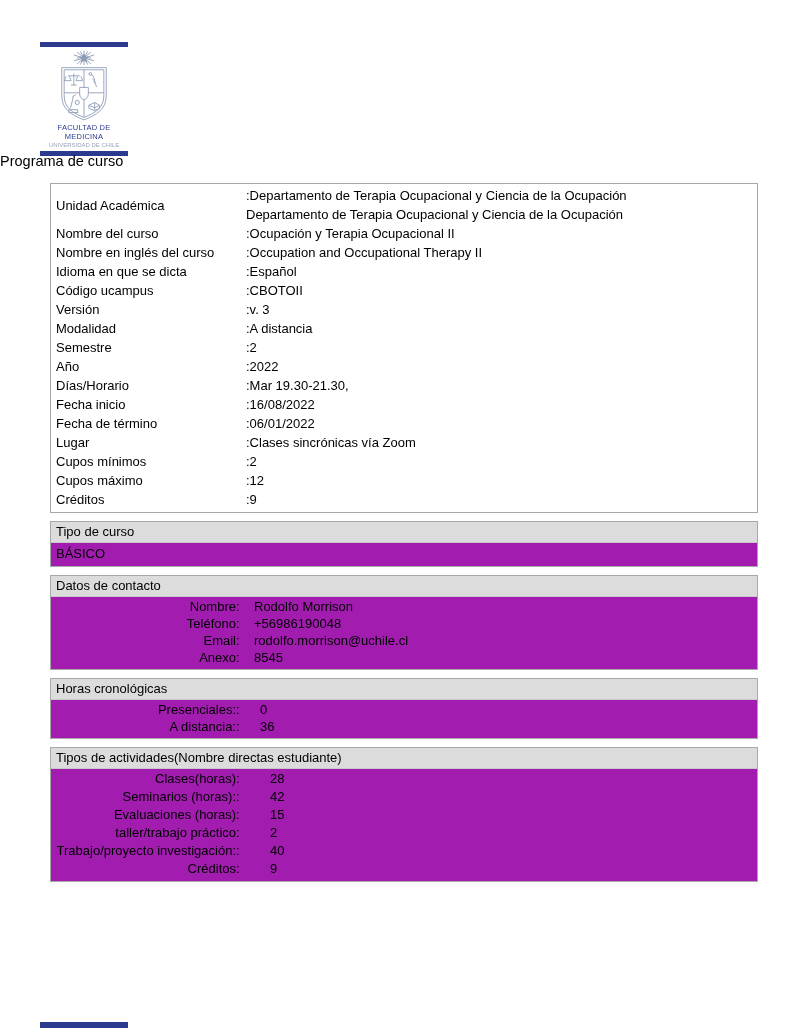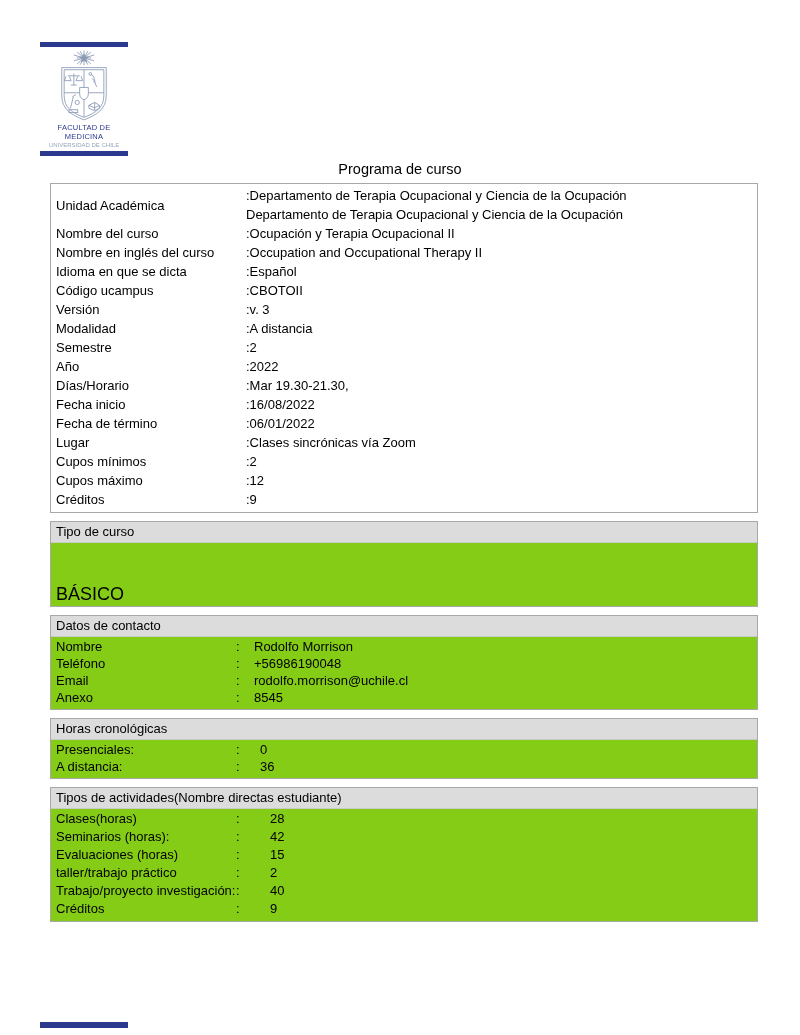--- a/index.html
+++ b/index.html
@@ -13,39 +13,39 @@
 
   
   .logo { position:absolute; left:40px; top:42px; width:88px; }
   .logo-bar { height:5px; background:#2b3a8f; }
   .logo-bar.bottom { margin-top:2px; }
   .crest { display:block; margin:3px auto 1px auto; width:60px; height:72px; }
   .logo-faculty { font-size:7.5px; font-weight:normal; color:#2b3a8f; text-align:center; letter-spacing:.2px; line-height:9px; }
   .logo-univ { font-size:6px; color:#98a5bc; text-align:center; line-height:8px; margin-bottom:2px; }
 
   
-  .doc-title { position:absolute; top:160px; left:0; width:100%; text-align:center; font-size:14.5px; line-height:18px; }
+  .doc-title { position:absolute; top:152px; left:0; width:100%; text-align:left; font-size:14.5px; line-height:18px; }
 
   
   .content { position:absolute; left:40px; top:183px; width:718px;padding-left:10px; }
 
   
   .main-table { border:1px solid #a8a8a8; padding:2px 0 3px 0; background:#fff; }
   .mt-row { display:flex; align-items:center; }
   .mt-label { width:195px; flex-shrink:0; padding-left:5px; font-size:13px; line-height:19px; }
   .mt-value { font-size:13px; line-height:19px; white-space:pre-line; }
 
   
-  .section { border:1px solid #a8a8a8; margin-top:8px; background:#84cc16; }
+  .section { border:1px solid #a8a8a8; margin-top:8px; background:#a21caf; }
   .section-header { background:#dcdcdc; font-size:13px; line-height:20px; padding-left:5px; border-bottom:1px solid #c9c9c9; }
   .section-body { padding:1px 0 3px 0; }
-  .tipo-value { font-size:18px; line-height:20px; padding:1px 0 2px 5px;margin-top:40px; }
+  .tipo-value { font-size:13px; line-height:20px; padding:1px 0 2px 5px; }
 
   .sec-row { display:flex; align-items:center; }
-  .sec-label { width:185px; flex-shrink:0; padding-left:5px; font-size:13px; }
+  .sec-label { width:185px; flex-shrink:0; padding-left:5px; font-size:13px;text-align:right; }
   .sec-colon { width:14px; flex-shrink:0; font-size:13px; text-align:left; }
   .sec-value { font-size:13px; }
 
   .sec-contact .sec-label, .sec-contact .sec-colon, .sec-contact .sec-value { line-height:17px; }
   .sec-contact .sec-value { margin-left:4px; }
 
   .sec-horas .sec-label, .sec-horas .sec-colon, .sec-horas .sec-value { line-height:17px; }
   .sec-horas .sec-value { margin-left:10px; }
 
   .sec-activ .sec-label, .sec-activ .sec-colon, .sec-activ .sec-value { line-height:18px; }

